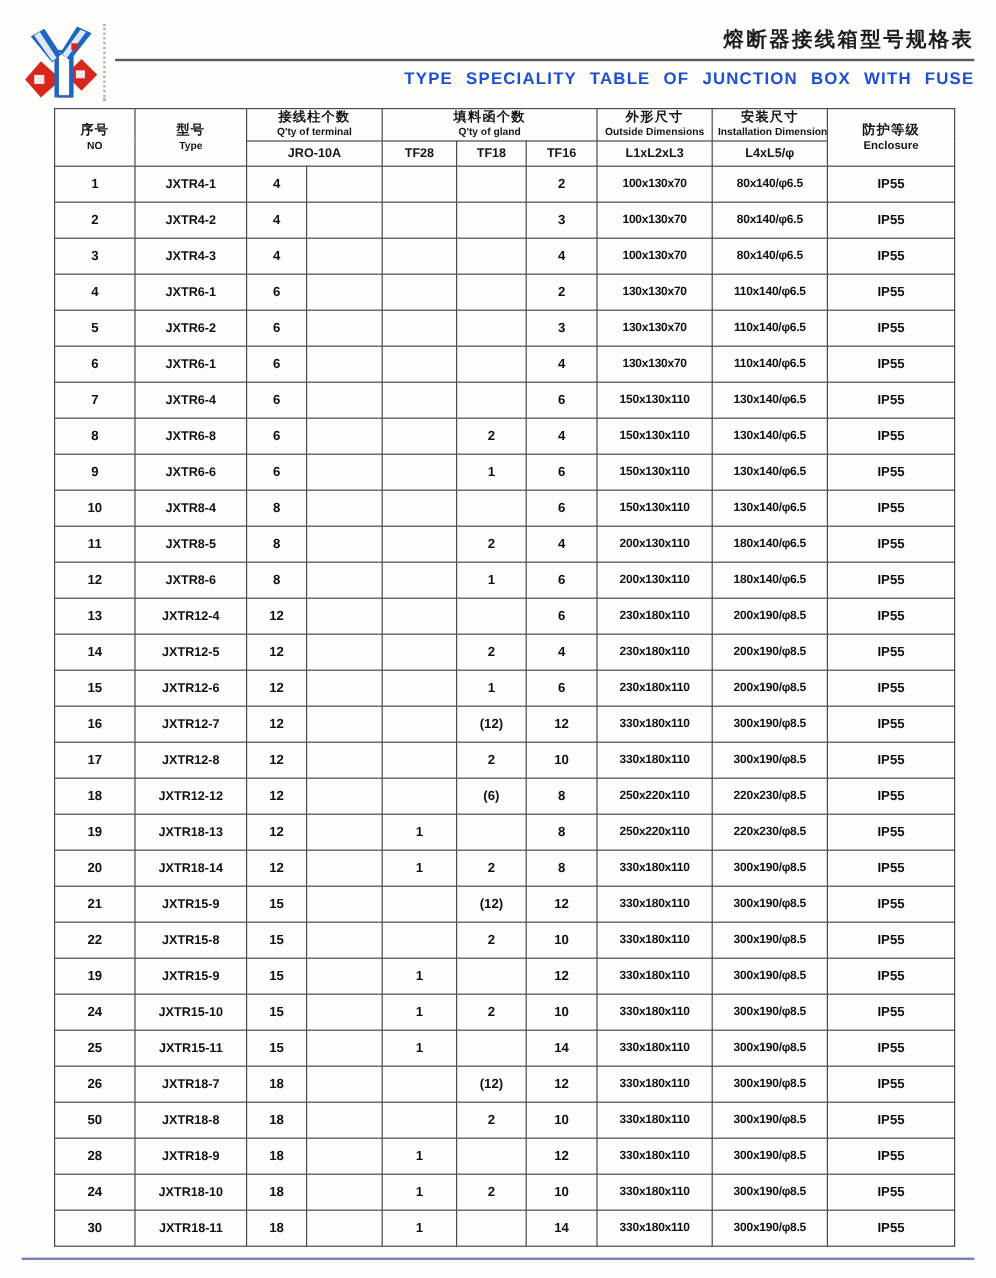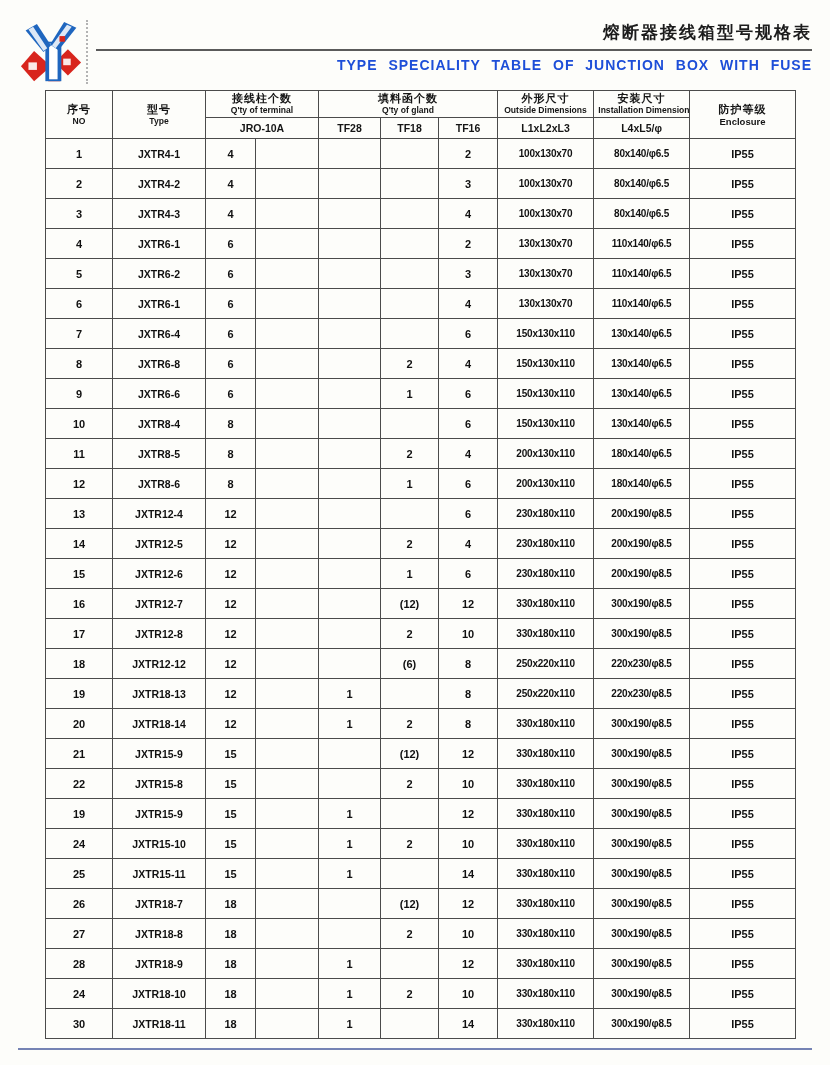--- a/index.html
+++ b/index.html
@@ -442,21 +442,21 @@
       <td class="c-jroa">18</td>
       <td class="c-jrob"></td>
       <td class="c-tf28"></td>
       <td class="c-tf18">(12)</td>
       <td class="c-tf16">12</td>
       <td class="c-dim">330x180x110</td>
       <td class="c-dim">300x190/φ8.5</td>
       <td class="c-ip">IP55</td>
     </tr>
         <tr>
-      <td class="c-no">27</td>
+      <td class="c-no">50</td>
       <td class="c-type">JXTR18-8</td>
       <td class="c-jroa">18</td>
       <td class="c-jrob"></td>
       <td class="c-tf28"></td>
       <td class="c-tf18">2</td>
       <td class="c-tf16">10</td>
       <td class="c-dim">330x180x110</td>
       <td class="c-dim">300x190/φ8.5</td>
       <td class="c-ip">IP55</td>
     </tr>

